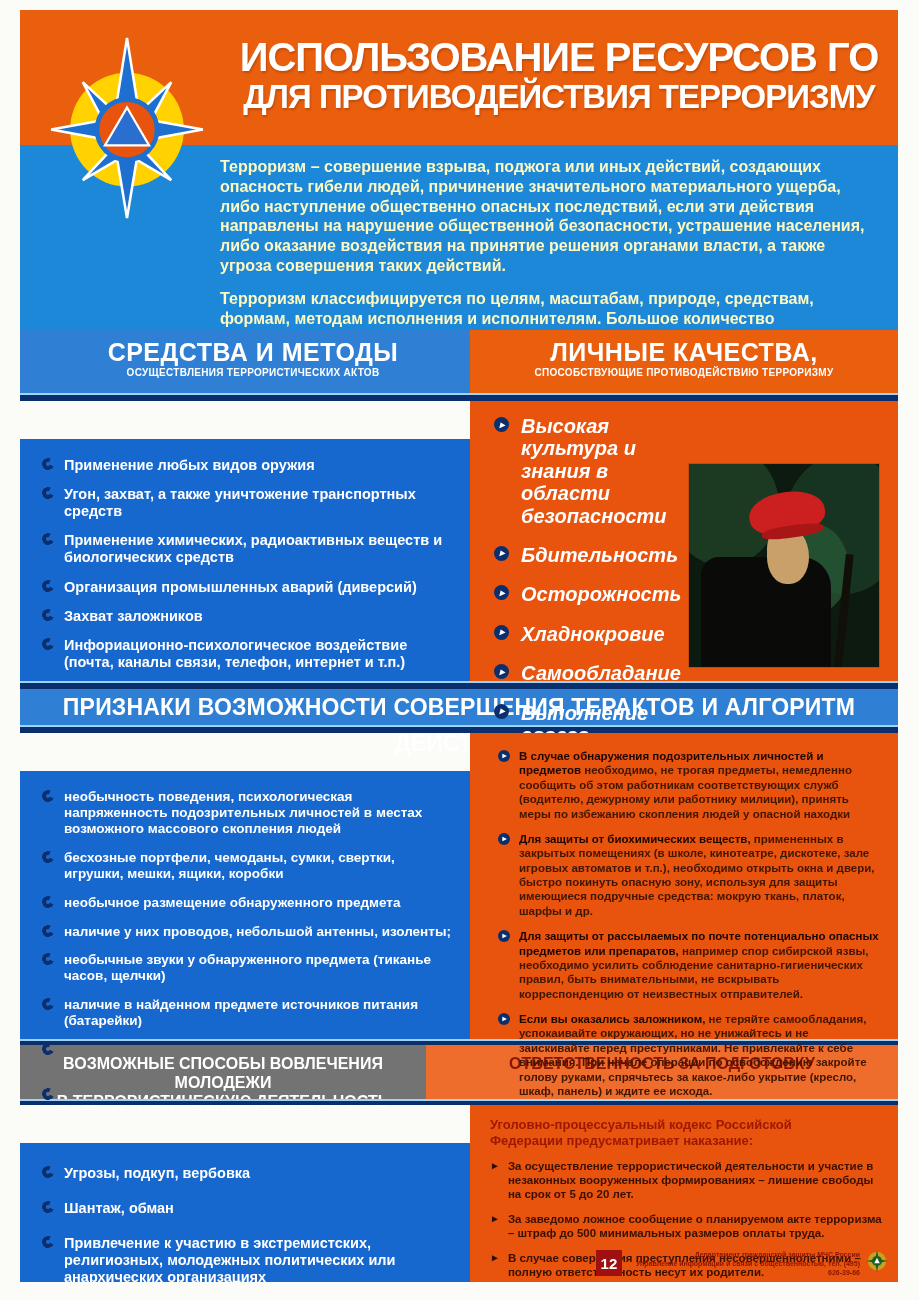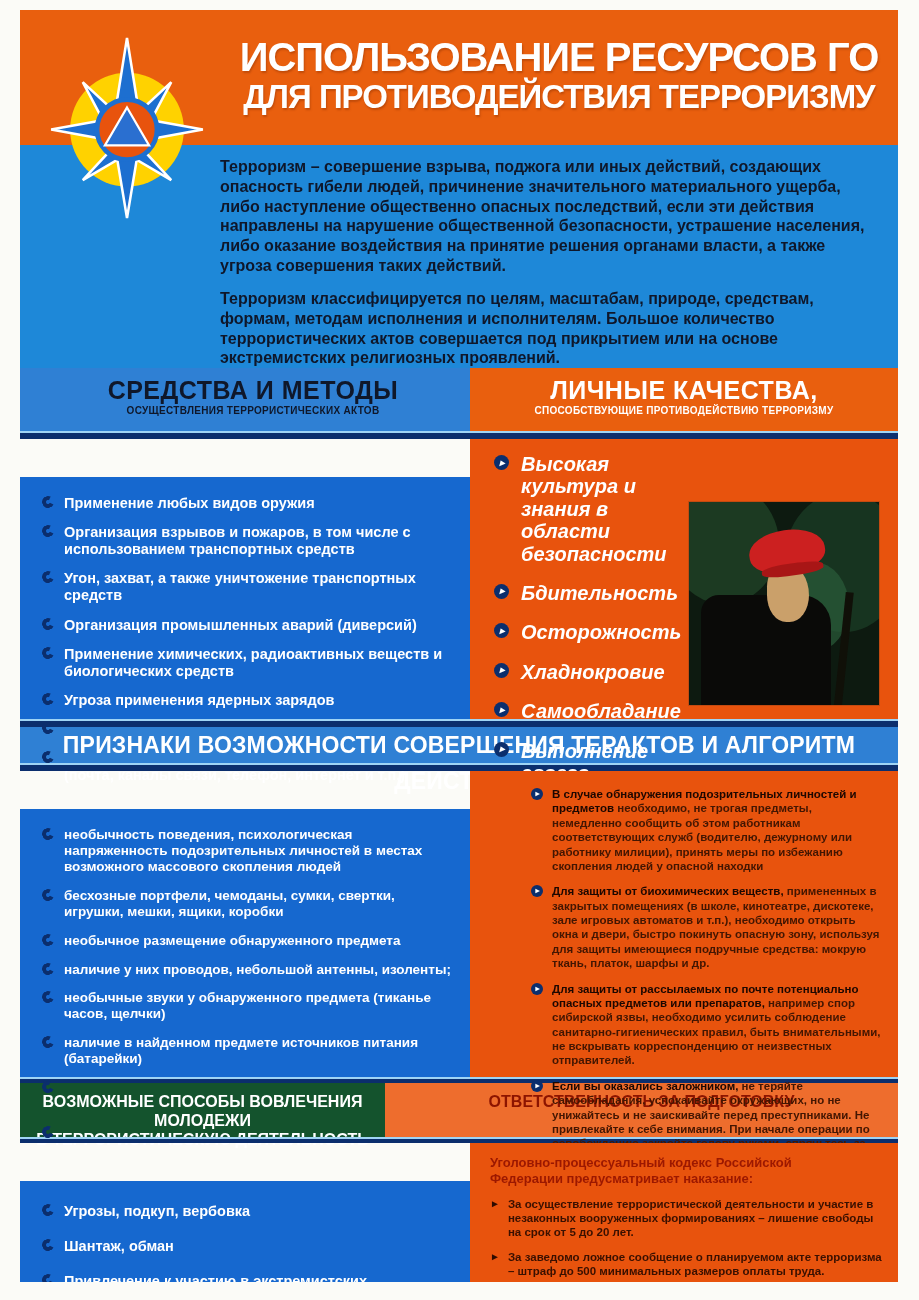--- a/index.html
+++ b/index.html
@@ -10,28 +10,28 @@
   
   .header { height:135px; background:#e95f0e; position:relative; flex:none; }
   .logo { position:absolute; left:28px; top:24px; width:158px; height:188px; z-index:5; }
   .titles { margin-left:200px; padding-top:26px; text-align:center; }
   .title1 { font-size:40px; font-weight:800; color:#fff; letter-spacing:-1px; line-height:1.05;
             text-shadow:1px 2px 2px rgba(120,40,0,.35); white-space:nowrap; }
   .title2 { font-size:33px; font-weight:800; color:#fff; letter-spacing:-1px; line-height:1.15;
             text-shadow:1px 2px 2px rgba(120,40,0,.35); white-space:nowrap; }
 
   
-  .intro { height:223px; background:#1e88d8; padding:12px 24px 0 200px; color:#0f172a; flex:none; }
+  .intro { height:185px; background:#1e88d8; padding:12px 24px 0 200px; color:#fef9c3; flex:none; }
   .intro p { font-size:16px; font-weight:600; line-height:1.24; margin-bottom:13px; }
   .intro b { font-weight:800; }
 
   
   .sp-row { display:flex; flex:none; }
   .h1row { height:63px; }
-  .h1row .cell-l { width:450px; background:#2f80d4; color:#0f172a; text-align:center; padding-top:8px;padding-left:16px; }
+  .h1row .cell-l { width:450px; background:#2f80d4; color:#ffffff; text-align:center; padding-top:8px;padding-left:16px; }
   .h1row .cell-r { flex:1; background:#e95f0e; color:#fff; text-align:center; padding-top:8px; }
   .h-big { font-size:25px; font-weight:800; letter-spacing:.5px; line-height:1.15; }
   .h-sub { font-size:10px; font-weight:700; letter-spacing:.3px; }
 
   .divider { height:8px; background:#0b2e6d; border-top:2px solid #9fd4f5; flex:none; }
   .divider.thin { height:6px; }
 
   
   .row1 { height:280px; }
   .row2 { height:306px;border-radius:17px; }
@@ -63,28 +63,28 @@
   .ph-face { position:absolute; left:78px; top:62px; width:42px; height:58px; border-radius:42% 58% 50% 50%; background:#caa06a; }
   .ph-beret { position:absolute; left:60px; top:28px; width:76px; height:42px; border-radius:50% 50% 42% 42%; background:#cc2020; transform:rotate(-8deg); }
   .ph-beret::after { content:""; position:absolute; left:10px; bottom:-4px; width:62px; height:12px; background:#a81616; border-radius:40%; }
   .ph-gun { position:absolute; right:32px; top:90px; width:8px; height:130px; background:#101008; transform:rotate(6deg); }
 
   
   .band { height:36px; background:#2f80d4; color:#fff; font-weight:800; font-size:23px;
           text-align:center; line-height:36px; letter-spacing:.2px; flex:none; }
 
   
-  .algo { padding:16px 16px 0 28px;margin-left:33px; }
+  .algo { padding:16px 16px 0 28px; }
   .ali { display:flex; gap:9px; margin-bottom:11px; font-size:11.5px; line-height:1.25;
          color:#431602; font-weight:600; }
   .ali b { color:#1c0700; font-weight:800; }
 
   
   .h2row { height:54px; }
-  .h2row .cell-l { width:365px; background:#14532d; color:#fff; text-align:center; padding-top:9px;
+  .h2row .cell-l { width:406px; background:#737373; color:#fff; text-align:center; padding-top:9px;
                    font-size:16px; font-weight:800; line-height:1.2; }
   .h2row .cell-r { flex:1; background:#ee6d2d; color:#8c1400; text-align:center; padding-top:9px;
                    font-size:16px; font-weight:800; line-height:1.2; }
 
   
   .resp { padding:12px 16px 0 20px; }
   .resp-intro { color:#9c1800; font-weight:800; font-size:13px; line-height:1.22; max-width:370px; margin-bottom:10px; }
   .rli { display:flex; gap:8px; margin-bottom:10px; font-size:11.5px; line-height:1.25; color:#3a1000; font-weight:700; }
   .b-tri { flex:none; color:#2d0a00; font-size:10px; line-height:1.4; }
 
@@ -141,37 +141,29 @@
     <div class="divider"></div>
 
     <div class="sp-row row1">
       <div class="col-blue">
         <div class="li">
             <span class="b-c"></span>
             <span>Применение любых видов оружия</span>
           </div>
         <div class="li">
             <span class="b-c"></span>
-            <span>Организация взрывов и пожаров, в том числе с использованием транспортных средств</span>
-          </div>
-        <div class="li">
-            <span class="b-c"></span>
             <span>Угон, захват, а также уничтожение транспортных средств</span>
           </div>
         <div class="li">
             <span class="b-c"></span>
+            <span>Применение химических, радиоактивных веществ и биологических средств</span>
+          </div>
+        <div class="li">
+            <span class="b-c"></span>
             <span>Организация промышленных аварий (диверсий)</span>
-          </div>
-        <div class="li">
-            <span class="b-c"></span>
-            <span>Применение химических, радиоактивных веществ и биологических средств</span>
-          </div>
-        <div class="li">
-            <span class="b-c"></span>
-            <span>Угроза применения ядерных зарядов</span>
           </div>
         <div class="li">
             <span class="b-c"></span>
             <span>Захват заложников</span>
           </div>
         <div class="li">
             <span class="b-c"></span>
             <span>Инфориационно-психологическое воздействие (почта, каналы связи, телефон, интернет и т.п.)</span>
           </div>
       </div>

